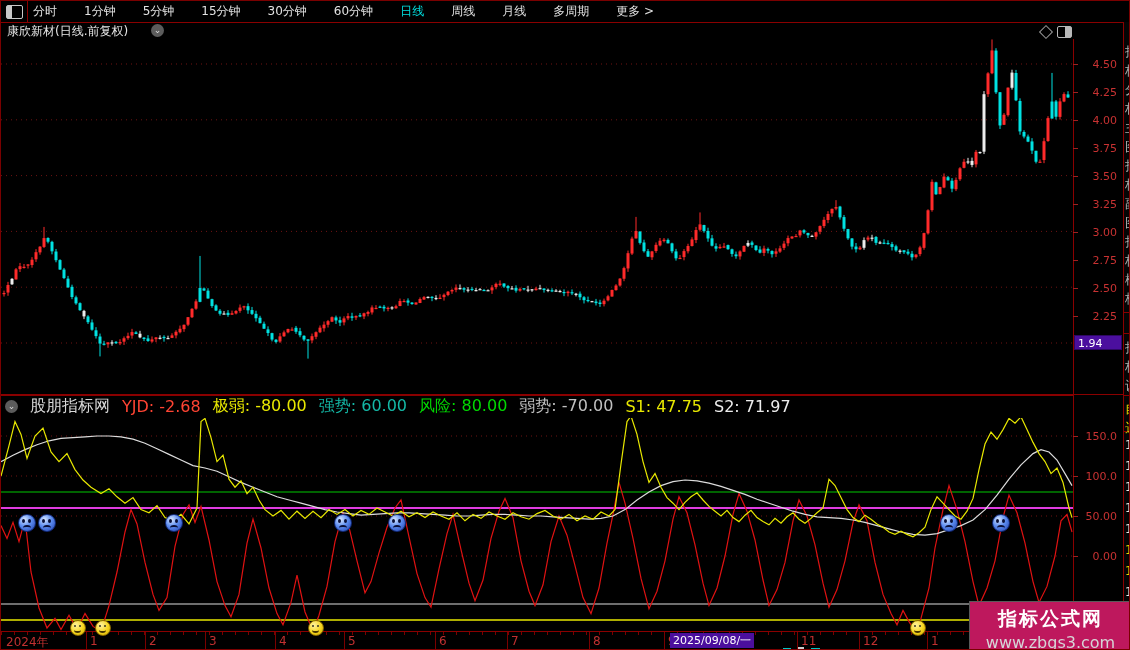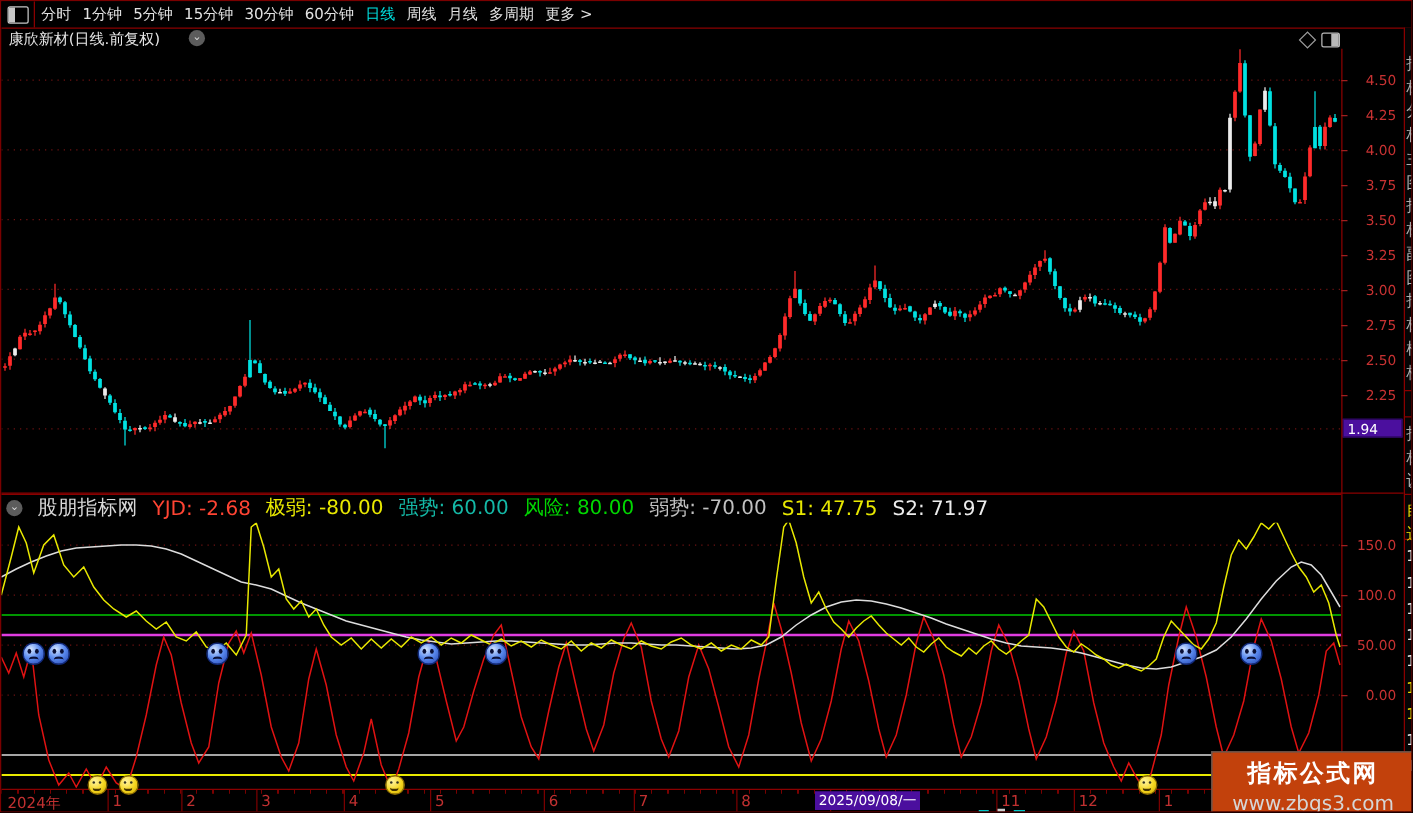--- a/index.html
+++ b/index.html
@@ -4,21 +4,21 @@
 <style>
   html,body{margin:0;padding:0;background:#000;}
   #page{position:relative;width:1130px;height:650px;background:#000;overflow:hidden;
         font-family:"DejaVu Sans","Liberation Sans",sans-serif;border:1px solid #7a0000;box-sizing:border-box;}
   .abs{position:absolute;}
   
   #toolbar{left:0;top:0;width:1130px;height:21px;border-bottom:1px solid #8a0000;background:#000;}
   #tb-icon{left:5px;top:4px;width:15px;height:12px;border:1px solid #c8c8c8;border-radius:2px;}
   #tb-icon span{position:absolute;left:0;top:0;width:5px;height:12px;background:#c8c8c8;display:block;}
   #tb-sep{left:26px;top:0;width:1px;height:21px;background:#8a0000;}
-  #tb-menu{left:32px;top:0;height:21px;display:flex;align-items:center;gap:9px;}
+  #tb-menu{left:32px;top:0;height:21px;display:flex;align-items:center;gap:27px;}
   .tb-item{color:#e2e2e2;font-size:12px;line-height:21px;white-space:nowrap;cursor:default;}
   .tb-item.active{color:#00e0e0;text-align:center;}
   #tb-buttons{right:12px;top:1px;display:flex;}
   .tb-btn{border:1px solid #a00000;margin-left:-1px;color:#e2e2e2;font-size:12px;
           padding:1px 6px;line-height:15px;background:#000;white-space:nowrap;}
   
   #titlerow{left:0;top:21px;width:1122px;height:17px;}
   #title{left:6px;top:1px;font-size:12px;color:#e6e6e6;}
   .circ-chevron{width:13px;height:13px;border-radius:50%;background:#5c5c5c;color:#ddd;
                 font-size:9px;line-height:12px;text-align:center;}
@@ -61,21 +61,21 @@
   .face.smile .e1{left:3px;top:4px;width:2px;height:2px;background:#332;}
   .face.smile .e2{left:8px;top:4px;width:2px;height:2px;background:#332;}
   .face.smile .mouth{position:absolute;left:3px;top:6px;width:7px;height:4px;border-bottom:2px solid #443300;border-radius:50%;}
   
   #rstrip{left:1122px;top:21px;width:8px;height:629px;background:#050505;border-left:1px solid #8a0000;
           box-sizing:border-box;overflow:hidden;z-index:4;}
   #rstrip .glyphcol{position:absolute;left:1px;width:16px;color:#b0b0b0;font-size:13px;line-height:19px;}
   #rstrip .divider{position:absolute;left:0;width:8px;height:1px;background:#8a0000;}
   #rstrip .rank{position:absolute;left:1px;font-size:12px;color:#e8e8e8;line-height:14px;}
   
-  #watermark{left:968px;top:600px;width:162px;height:50px;background:#c2410c;z-index:8;
+  #watermark{left:968px;top:600px;width:162px;height:50px;background:#be185d;z-index:8;
              border-left:1px solid #5a5a5a;border-top:1px solid #5a5a5a;box-sizing:border-box;}
   #wm1{margin-top:4px;text-align:center;color:#fff;font-size:19px;font-weight:bold;letter-spacing:2px;}
   #wm2{text-align:center;color:#d6d6d6;font-size:16px;margin-top:1px;}
   .frag{position:absolute;z-index:3;}
 </style>
 </head>
 <body>
 
 <div id="page">
 
@@ -708,21 +708,21 @@
       <div class="t-label" style="left: 208px;">3</div>
       <div class="t-label" style="left: 278px;">4</div>
       <div class="t-label" style="left: 347px;">5</div>
       <div class="t-label" style="left: 438px;">6</div>
       <div class="t-label" style="left: 510px;">7</div>
       <div class="t-label" style="left: 592px;">8</div>
       <div class="t-label" style="left: 667px;">9</div>
       <div class="t-label" style="left: 800px;">11</div>
       <div class="t-label" style="left: 862px;">12</div>
       <div class="t-label" style="left: 930px;">1</div>
-      <div id="date-box" style="left: 651px;">2025/09/08/一</div>
+      <div id="date-box" style="left: 669px;">2025/09/08/一</div>
     </div>
 
   <div id="rstrip" class="abs">
       <div class="glyphcol" style="top: 20px;">指<br>标<br>分<br>析<br>主<br>图<br>指<br>标<br>副<br>图<br>指<br>标<br>模<br>板</div>
       <div class="glyphcol" style="top: 316px;">指<br>标<br>设</div>
       <div class="divider" style="top: 290px;"></div>
       <div class="divider" style="top: 311px;"></div>
       <div class="divider" style="top: 373px;"></div>
       <div class="divider" style="top: 409px;"></div>
       <div class="glyphcol" style="top: 377px; color: rgb(232, 216, 0);">自<br>选</div>

